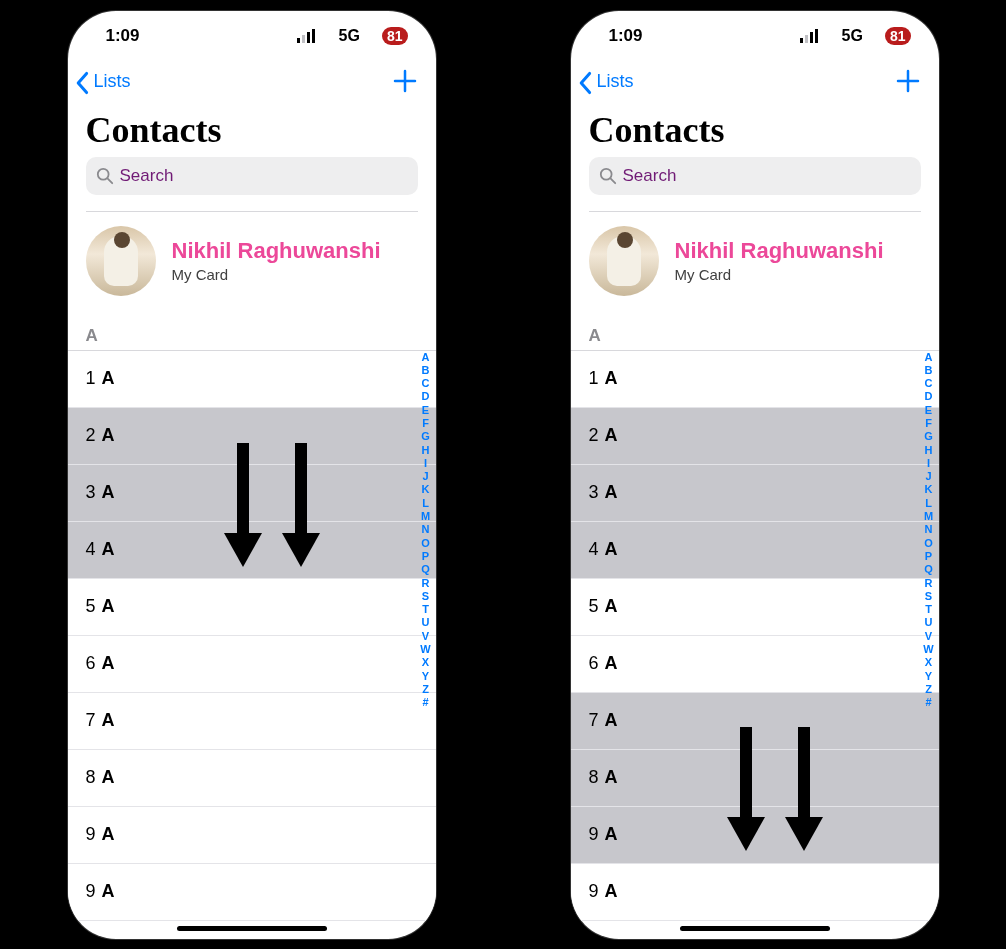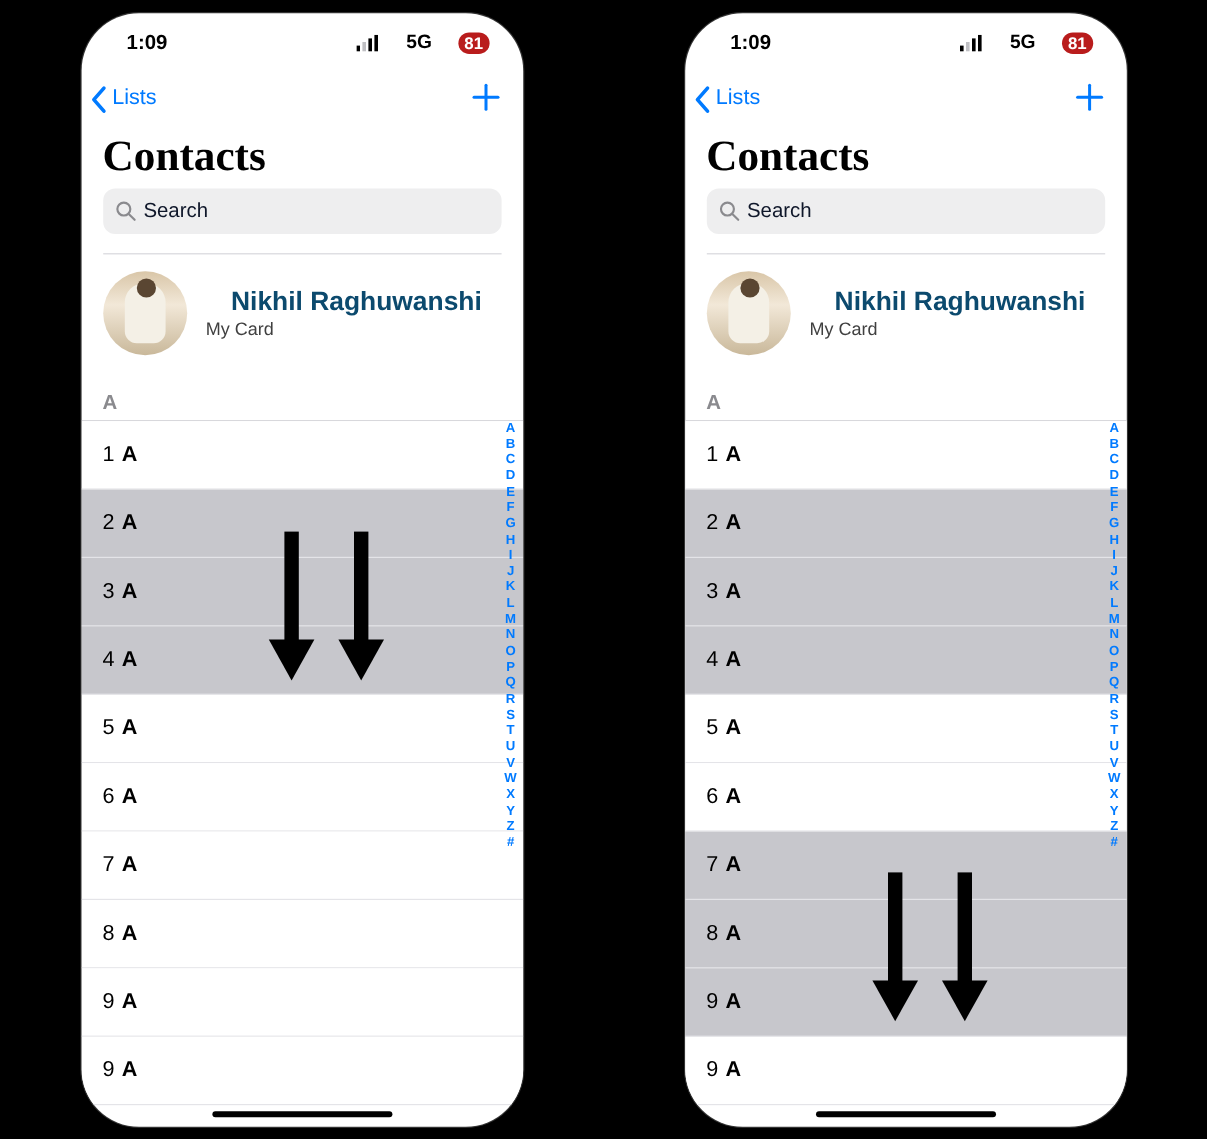--- a/index.html
+++ b/index.html
@@ -78,21 +78,21 @@
     font-family:Liberation Serif, serif;
   }
   .search-wrap { padding: 0 18px 10px 18px; }
   .search {
     background: #eeeeef;
     border-radius: 10px;
     height: 38px;
     display: flex;
     align-items: center;
     padding: 0 10px;
-    color: #0f172a;
+    color: #701a75;
     font-size: 17px;
   }
   .search svg { margin-right: 6px; flex-shrink:0; }
   .divider { height:1px; background:#d8d8dc; margin: 6px 18px 0 18px; }
   .mycard {
     display: flex;
     align-items: center;
     padding: 14px 18px 18px 18px;
   }
   .avatar {
@@ -111,21 +111,21 @@
     border-radius:16px 16px 10px 10px;
   }
   .avatar::before{
     content:"";
     position:absolute;
     left:28px; top:6px; width:16px; height:16px;
     background:#5a4632;
     border-radius:50%;
     z-index:2;
   }
-  .mycard-name { font-size:22px; font-weight:600; color:#0c4a6e;margin-left:21px; }
+  .mycard-name { font-size:22px; font-weight:600; color:#ec4899; }
   .mycard-sub { font-size:15px; color:#404040; margin-top:2px; }
   .section-header {
     font-size:17px; font-weight:600; color:#8a8a8e;
     padding: 12px 18px 4px 18px;
     border-bottom:1px solid #d8d8dc;
   }
   .contacts { position:relative; }
   .row {
     height:57px;
     display:flex;

